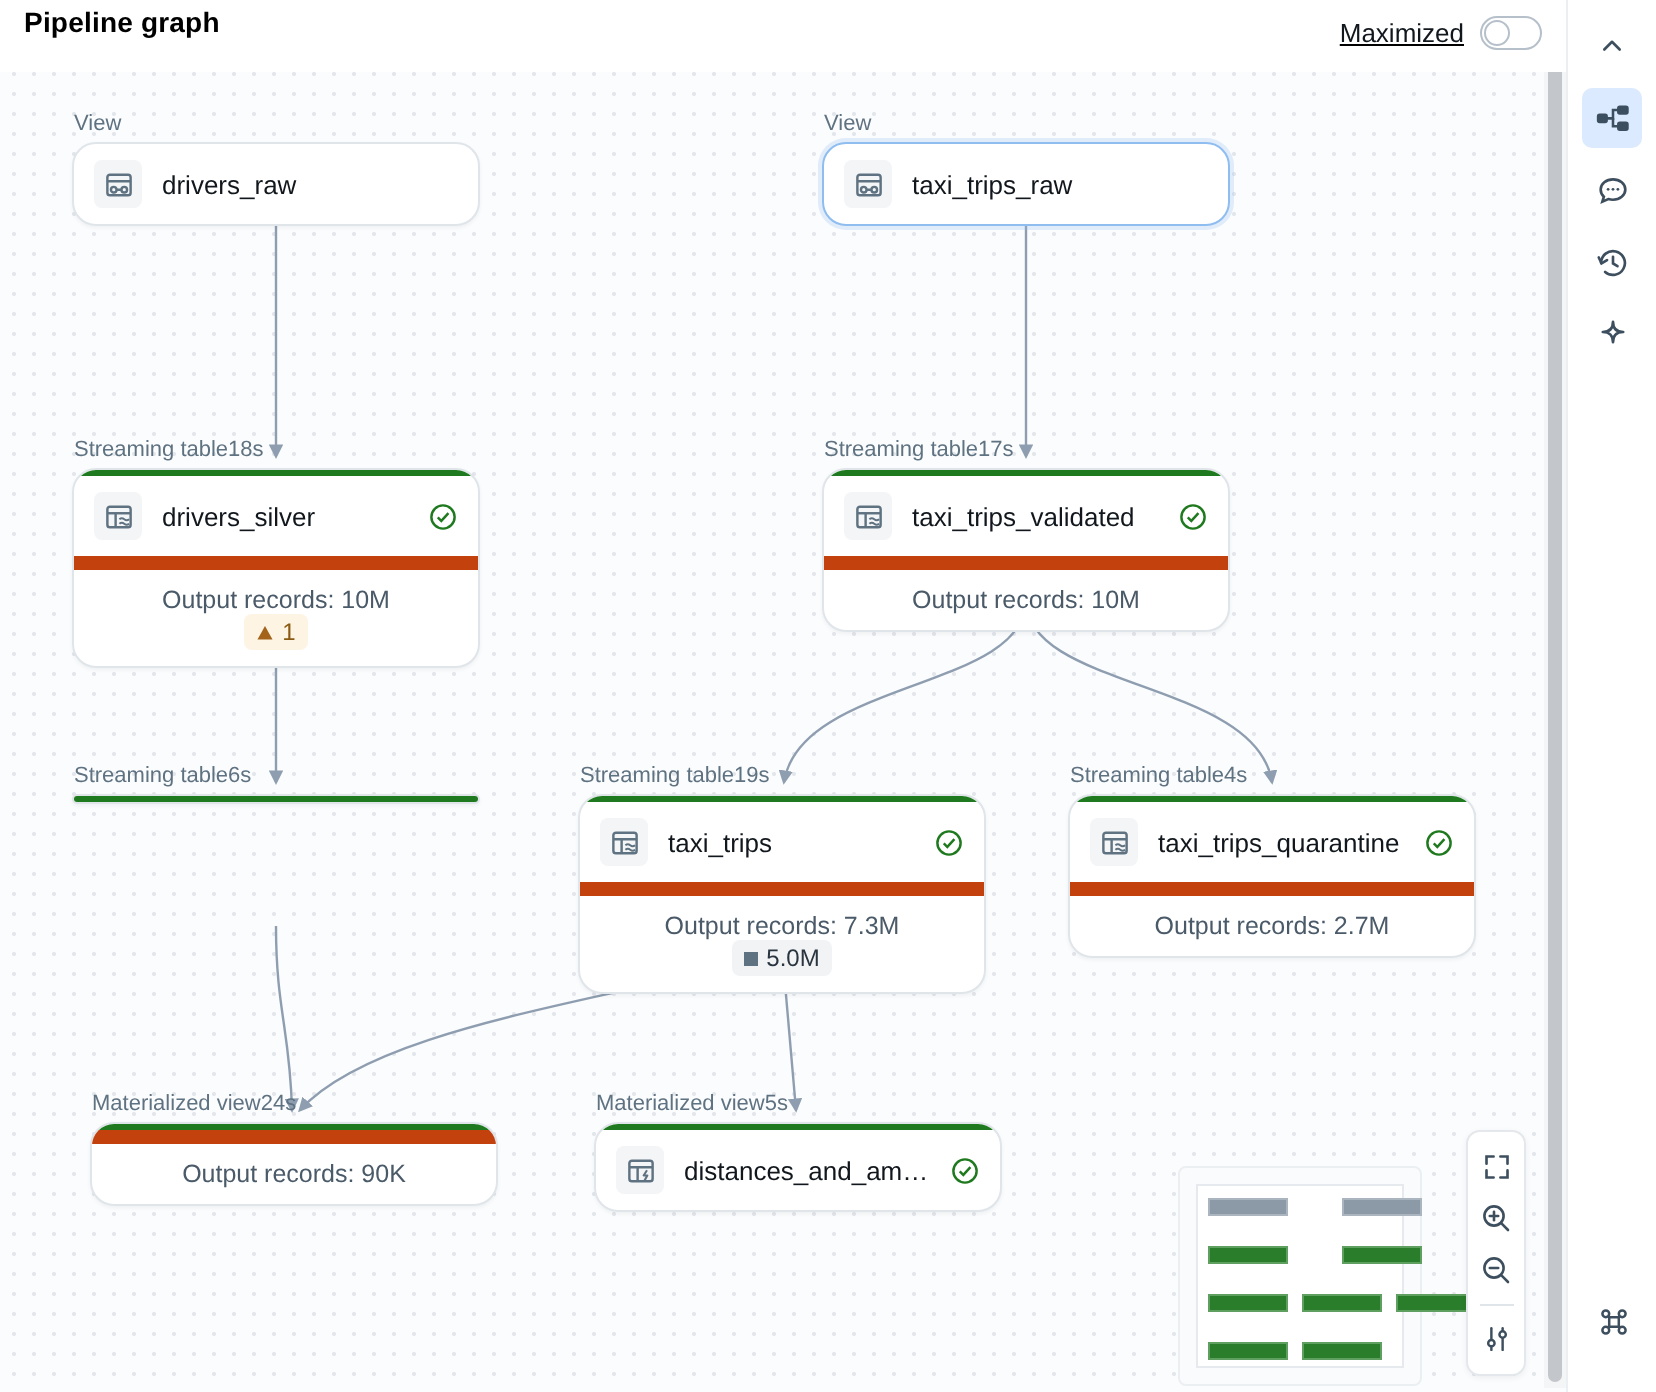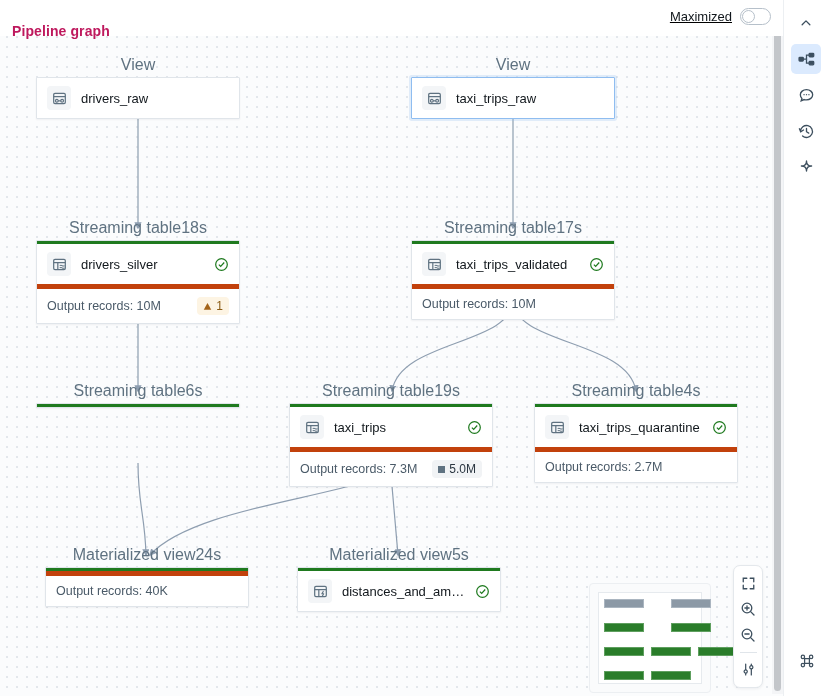--- a/index.html
+++ b/index.html
@@ -16,22 +16,22 @@
   }
 
   
   #header {
     position: absolute; left: 0; top: 0;
     width: 783px; height: 36px;
     background: #ffffff;
     z-index: 40;
   }
   #header-title {
-    position: absolute; left: 12px; top: 23px;
-    font-size: 14px; font-weight: bold; color: #be185d;
+    position: absolute; left: 12px; top: 3px;
+    font-size: 14px; font-weight: bold; color: #000000;
     letter-spacing: .1px;
   }
   #maximize-group {
     position: absolute; right: 12px; top: 8px;
     display: flex; align-items: center; gap: 8px; text-decoration: underline;
   }
   #maximize-label { font-size: 13px; color: #11171c; }
   .toggle {
     width: 31px; height: 17px; border-radius: 9px;
     background: #ffffff; border: 1.5px solid #b6c0ca;
@@ -51,30 +51,30 @@
     background-image: radial-gradient(#e3e7ec 1px, transparent 1.1px);
     background-size: 10px 10px;
     background-position: 2px 2px;
     overflow: hidden;
   }
   #edge-layer { position: absolute; left: 0; top: -30px; width: 783px; height: 696px; pointer-events: none; }
 
   
   .node-wrap { position: absolute; }
   .node-meta {
-    display: flex; justify-content: center; align-items: baseline;
-    font-size: 16px; color: #5f7281;
+    display: flex; justify-content: flex-start; align-items: baseline;
+    font-size: 11px; color: #5f7281;
     padding: 0 1px 3px 1px;
   }
   .node-meta .mtype { color: #5f7281; }
   .node-meta .mtime { color: #5f7281; }
   .node-card {
     background: #ffffff;
     border: 1px solid #e0e5ea;
-    border-radius: 1px;
+    border-radius: 12px;
     box-shadow: 0 1px 2px rgba(16,24,40,0.05);
     overflow: hidden;
   }
   .topbar { height: 3px; background: #1f7a1f; }
   .node-row {
     display: flex; align-items: center;
     padding: 8px 10px; gap: 10px;
     min-height: 38px;
   }
   .type-icon {
@@ -83,23 +83,23 @@
     display: flex; align-items: center; justify-content: center;
     flex: 0 0 auto;
   }
   .node-name {
     font-size: 13px; color: #11171c;
     flex: 1 1 auto;
     white-space: nowrap; overflow: hidden; text-overflow: ellipsis;
   }
   .status-ok { flex: 0 0 auto; display: flex; }
   .node-foot {
-    border-top: 5px solid #c2410c;
-    display: flex; align-items: center; justify-content: space-between;
-    padding: 8px 10px; min-height: 34px;
+    border-top: 7px solid #c2410c;
+    display: flex; align-items: center; justify-content: center;
+    padding: 8px 10px; min-height: 34px; flex-direction: column;
   }
   .foot-text { font-size: 12.5px; color: #4a5a68; }
   .badge {
     display: inline-flex; align-items: center; gap: 4px;
     font-size: 12px; border-radius: 4px; padding: 2px 6px;
     font-weight: normal;
   }
   .badge.warn { background: #fdf4e3; color: #8a5a12; }
   .badge.neutral { background: #f1f3f5; color: #2a3540; }
   .sq { width: 7px; height: 7px; background: #5f7281; display: inline-block; }
@@ -403,21 +403,21 @@
     </div>
 
     <div class="node-wrap" style="left:45px; top:516px; width:204px;">
       <div class="node-meta">
         <span class="mtype">Materialized view</span>
         <span class="mtime">24s</span>
       </div>
       <div class="node-card">
         <div class="topbar"></div>
         <div class="node-foot">
-          <span class="foot-text">Output records: 40K</span>
+          <span class="foot-text">Output records: 90K</span>
         </div>
       </div>
     </div>
 
     <div class="node-wrap" style="left:297px; top:516px; width:204px;">
       <div class="node-meta">
         <span class="mtype">Materialized view</span>
         <span class="mtime">5s</span>
       </div>
       <div class="node-card">

